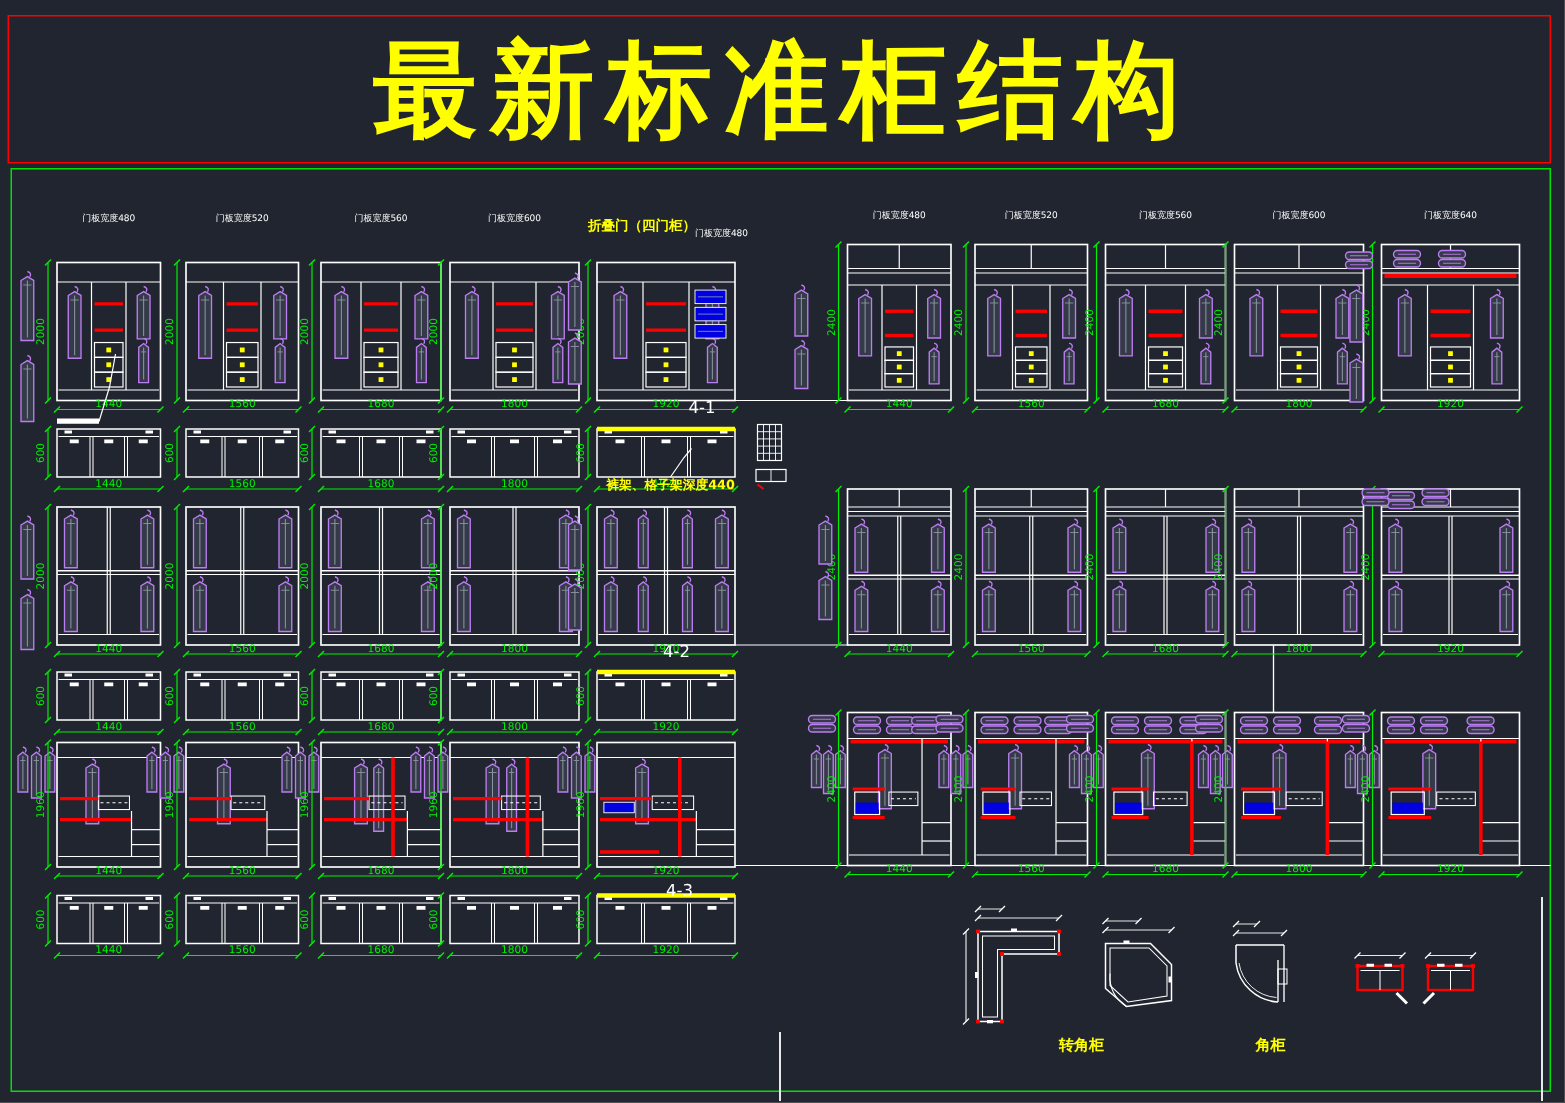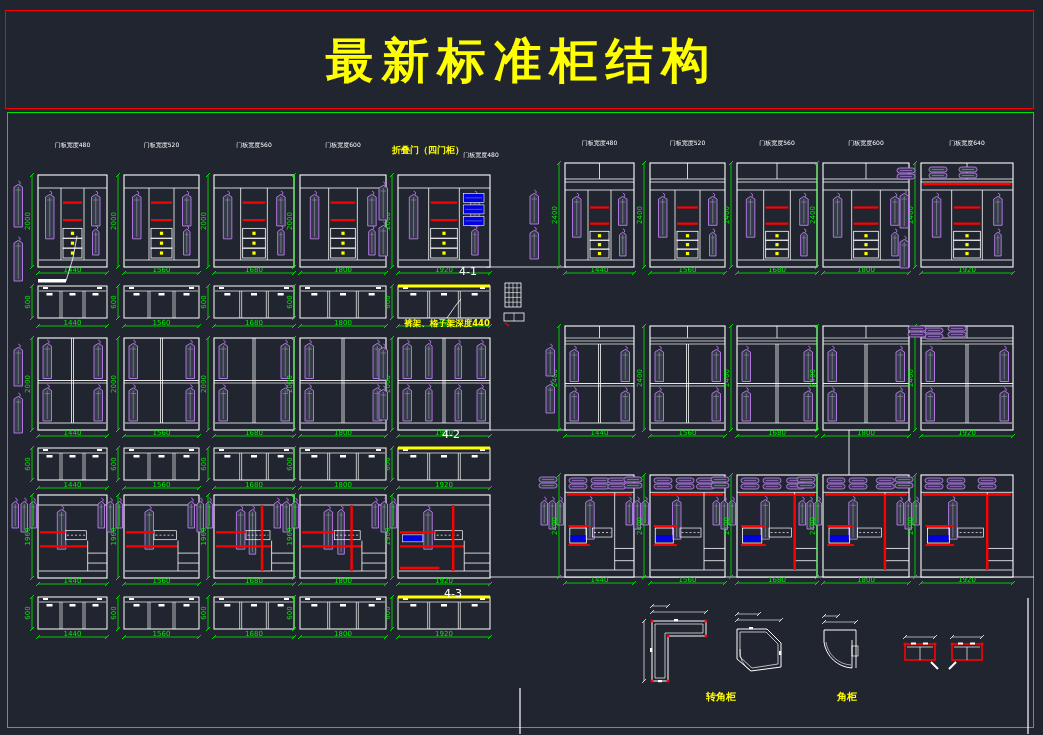--- a/index.html
+++ b/index.html
@@ -6,21 +6,21 @@
   #viewport{
     position:relative;width:1043px;height:735px;overflow:hidden;
     background:#20252f;border:0;outline:2px solid #9aa0a8;
     font-family:"DejaVu Sans","Liberation Sans",sans-serif;
   }
   #title-frame{position:absolute;left:5px;top:10px;width:1029px;height:99px;border:1px solid #ff0000;box-sizing:border-box;}
   #main-frame{position:absolute;left:7px;top:112px;width:1027px;height:616px;border:1px solid #00e000;box-sizing:border-box;}
   #drawing-title{
     position:absolute;left:0;top:12px;width:1043px;height:96px;
     text-align:center;line-height:96px;color:#ffff00;
-    font-size:48px;font-weight:bold;letter-spacing:8px;
+    font-size:70px;font-weight:bold;letter-spacing:8px;
     font-family:"DejaVu Serif","Liberation Serif",serif;
     white-space:nowrap;
   }
   svg{position:absolute;left:0;top:0;}
   text{font-family:"DejaVu Sans","Liberation Sans",sans-serif;}
 </style>
 </head>
 <body>
 
 <div id="viewport">

